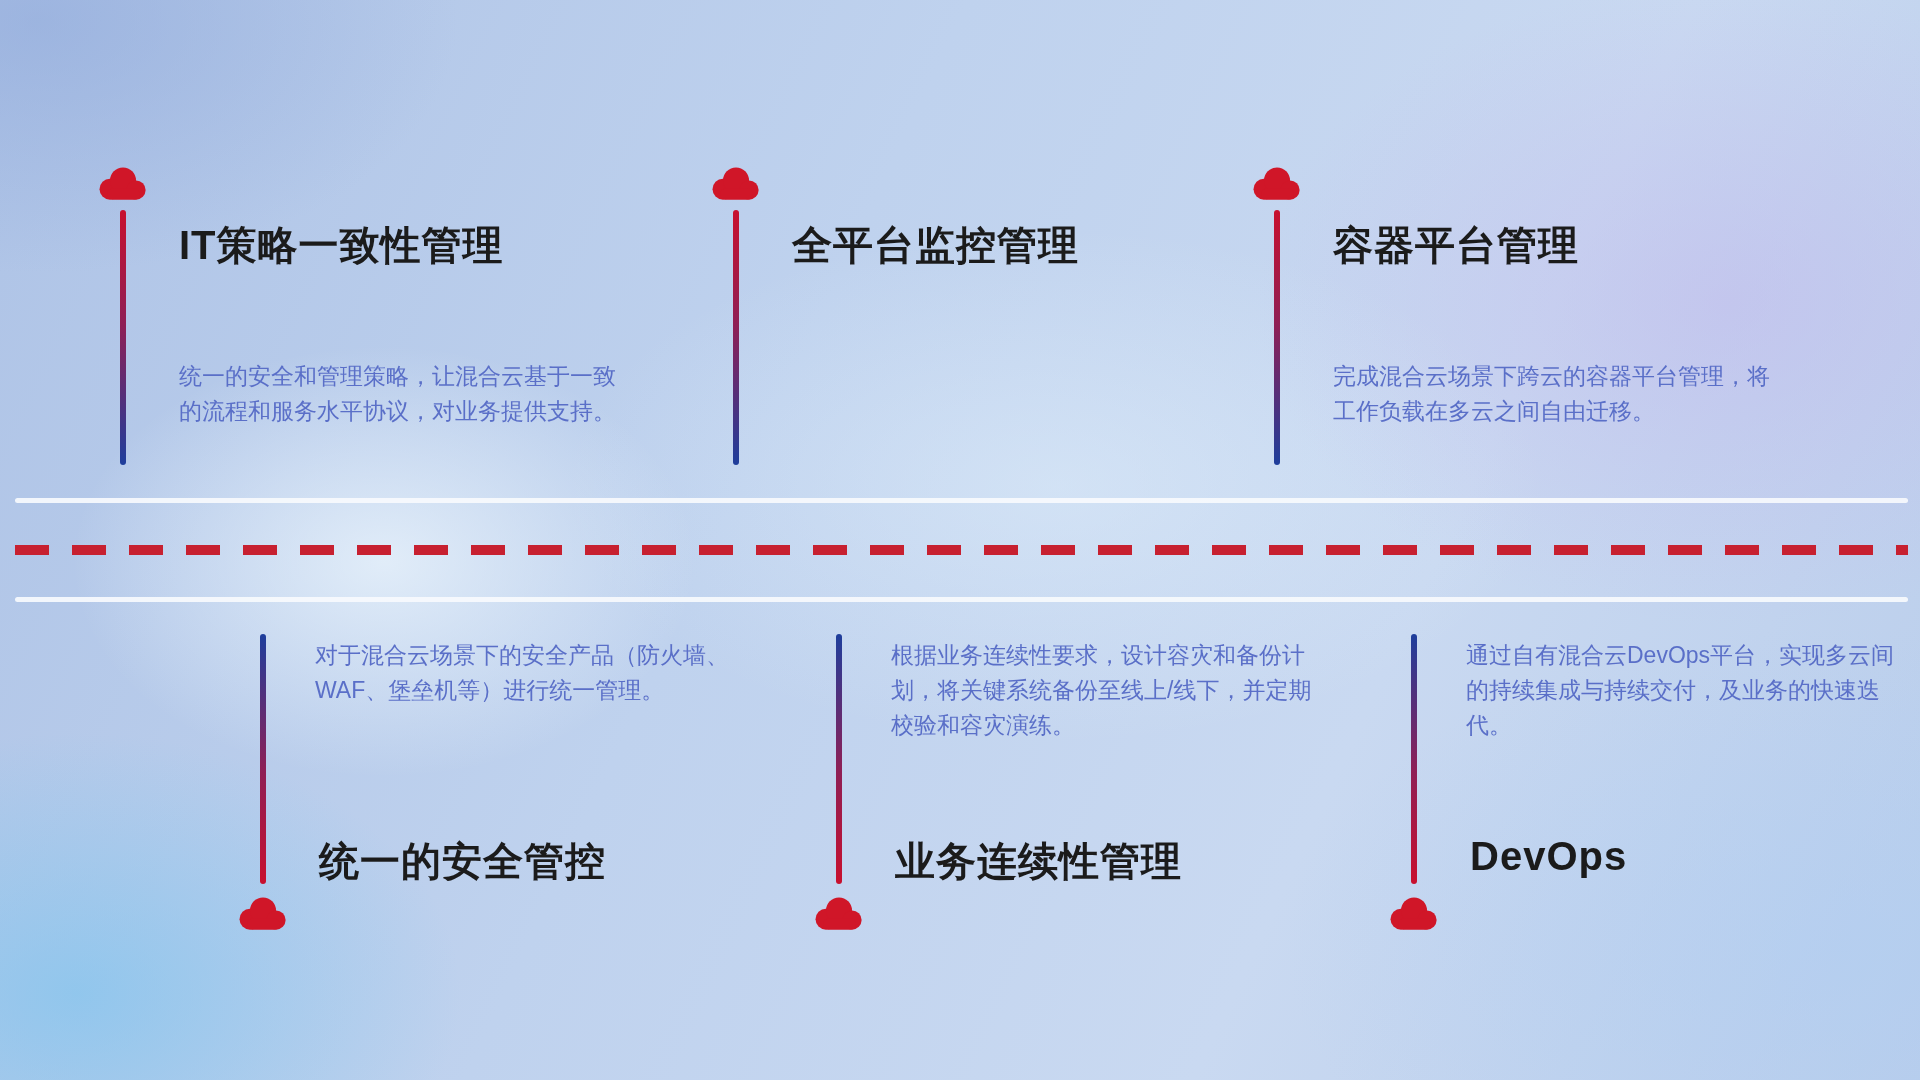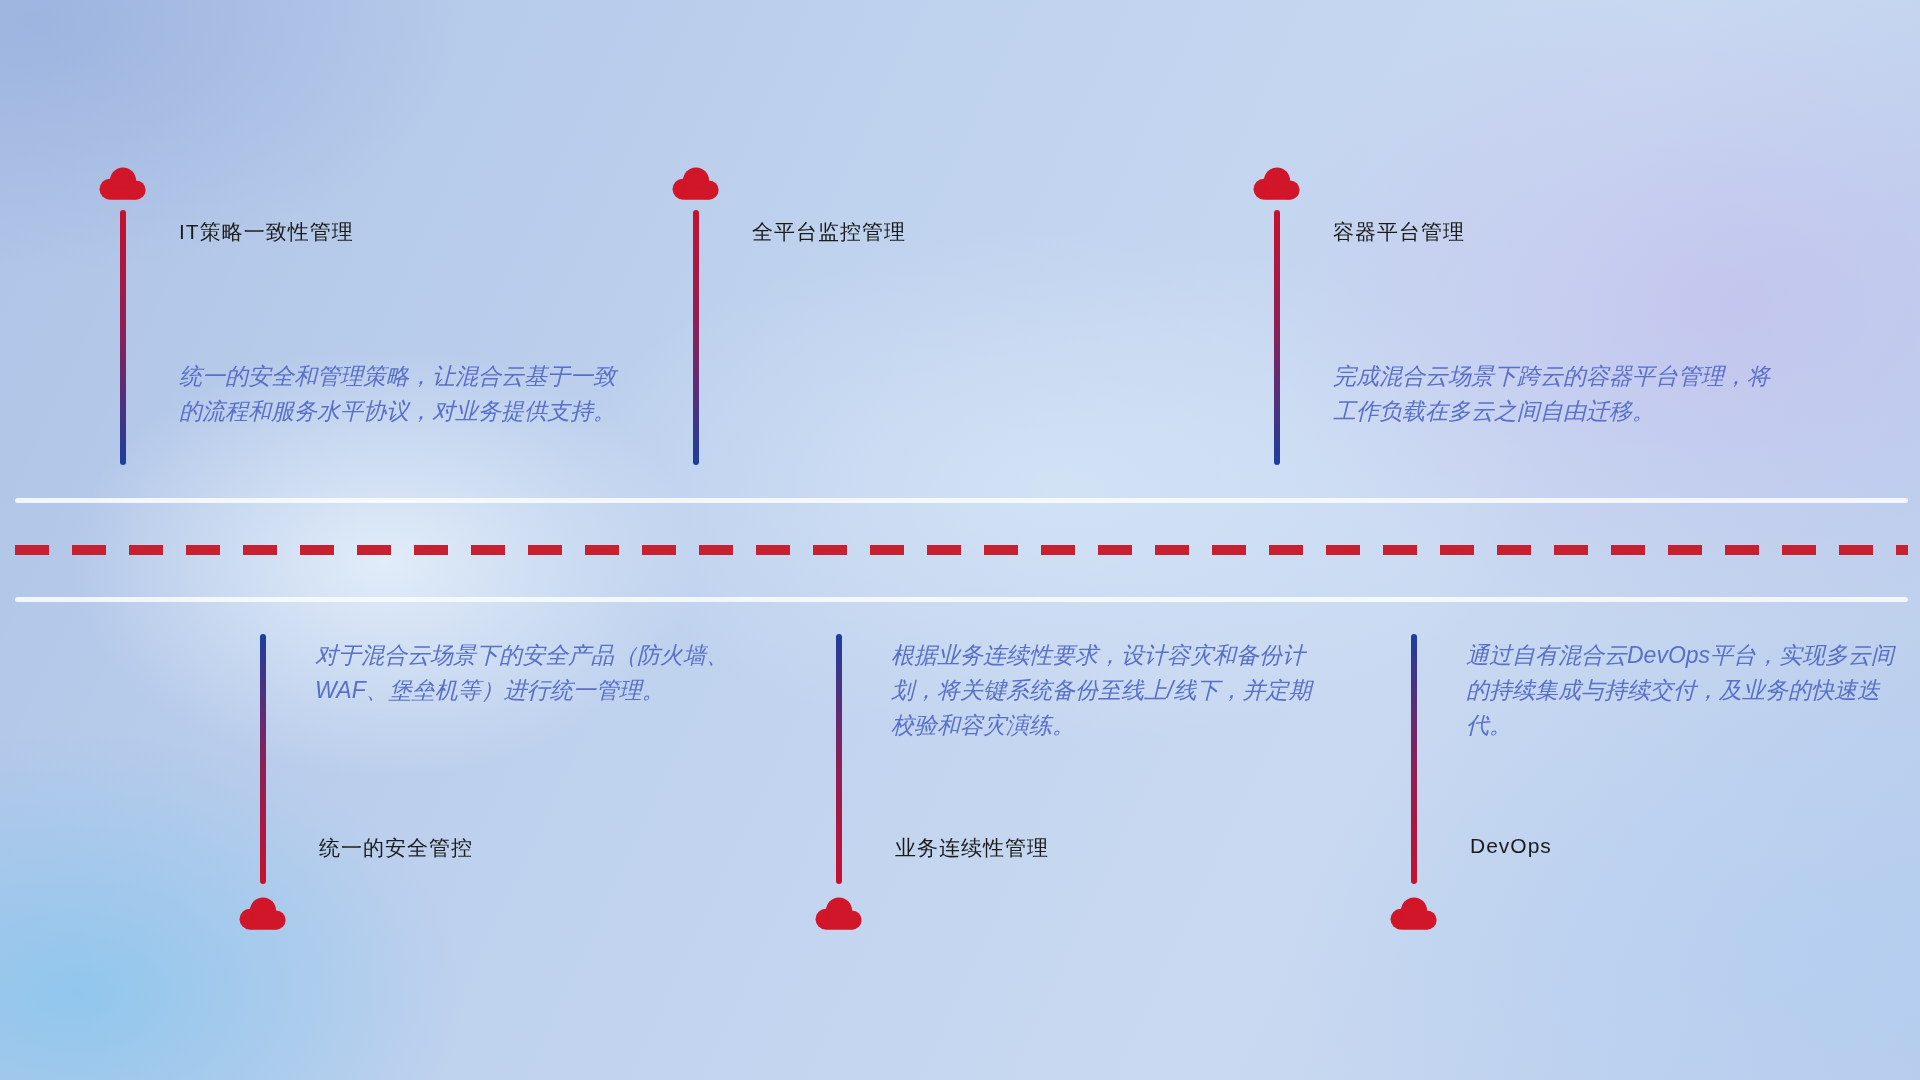--- a/index.html
+++ b/index.html
@@ -36,48 +36,48 @@
   .tl-solid.bottom{top:597px;}
   .tl-dashed{
     position:absolute;left:15px;top:545px;width:1893px;height:10px;
     background:repeating-linear-gradient(to right,
       var(--dash-red) 0 34px, transparent 34px 57px);
   }
 
   
   .item{position:absolute;width:520px;height:420px;}
   .item.t0{left:95px;top:164px;}
-  .item.t1{left:668px;top:164px;}
+  .item.t1{left:708px;top:164px;}
   .item.t2{left:1249px;top:164px;}
   .item.b0{left:235px;top:634px;height:330px;}
   .item.b1{left:811px;top:634px;height:330px;}
   .item.b2{left:1386px;top:634px;height:330px;}
 
   .cloud{position:absolute;left:0;width:56px;height:40px;color:var(--cloud-red);}
   .item.top-row .cloud{top:0;}
   .item.bottom-row .cloud{top:260px;}
   .cloud svg{display:block;width:56px;height:40px;}
 
   .stem{position:absolute;left:25px;width:6px;border-radius:3px;}
   .item.top-row .stem{top:46px;height:255px;
     background:linear-gradient(to bottom,var(--stem-red) 0%,#8f1f55 45%,var(--stem-blue) 100%);}
   .item.bottom-row .stem{top:0;height:250px;
     background:linear-gradient(to bottom,var(--stem-blue) 0%,#8f1f55 55%,var(--stem-red) 100%);}
 
   .item h2{
     position:absolute;left:84px;
-    font-size:21px;font-weight:normal;color:var(--title-color);
+    font-size:40px;font-weight:bold;color:var(--title-color);
     letter-spacing:1px;white-space:nowrap;
   }
   .item.top-row h2{top:54px;}
   .item.bottom-row h2{top:200px;}
 
   .item p{
     position:absolute;left:84px;width:440px;
-    font-size:23px;line-height:35px;color:var(--desc-color);font-style:italic;
+    font-size:23px;line-height:35px;color:var(--desc-color);
   }
   .item.top-row p{top:195px;}
   .item.bottom-row p{top:4px;left:80px;}
 </style>
 </head>
 <body>
 
 <div class="canvas">
 
   <div class="tl-solid top"></div>

